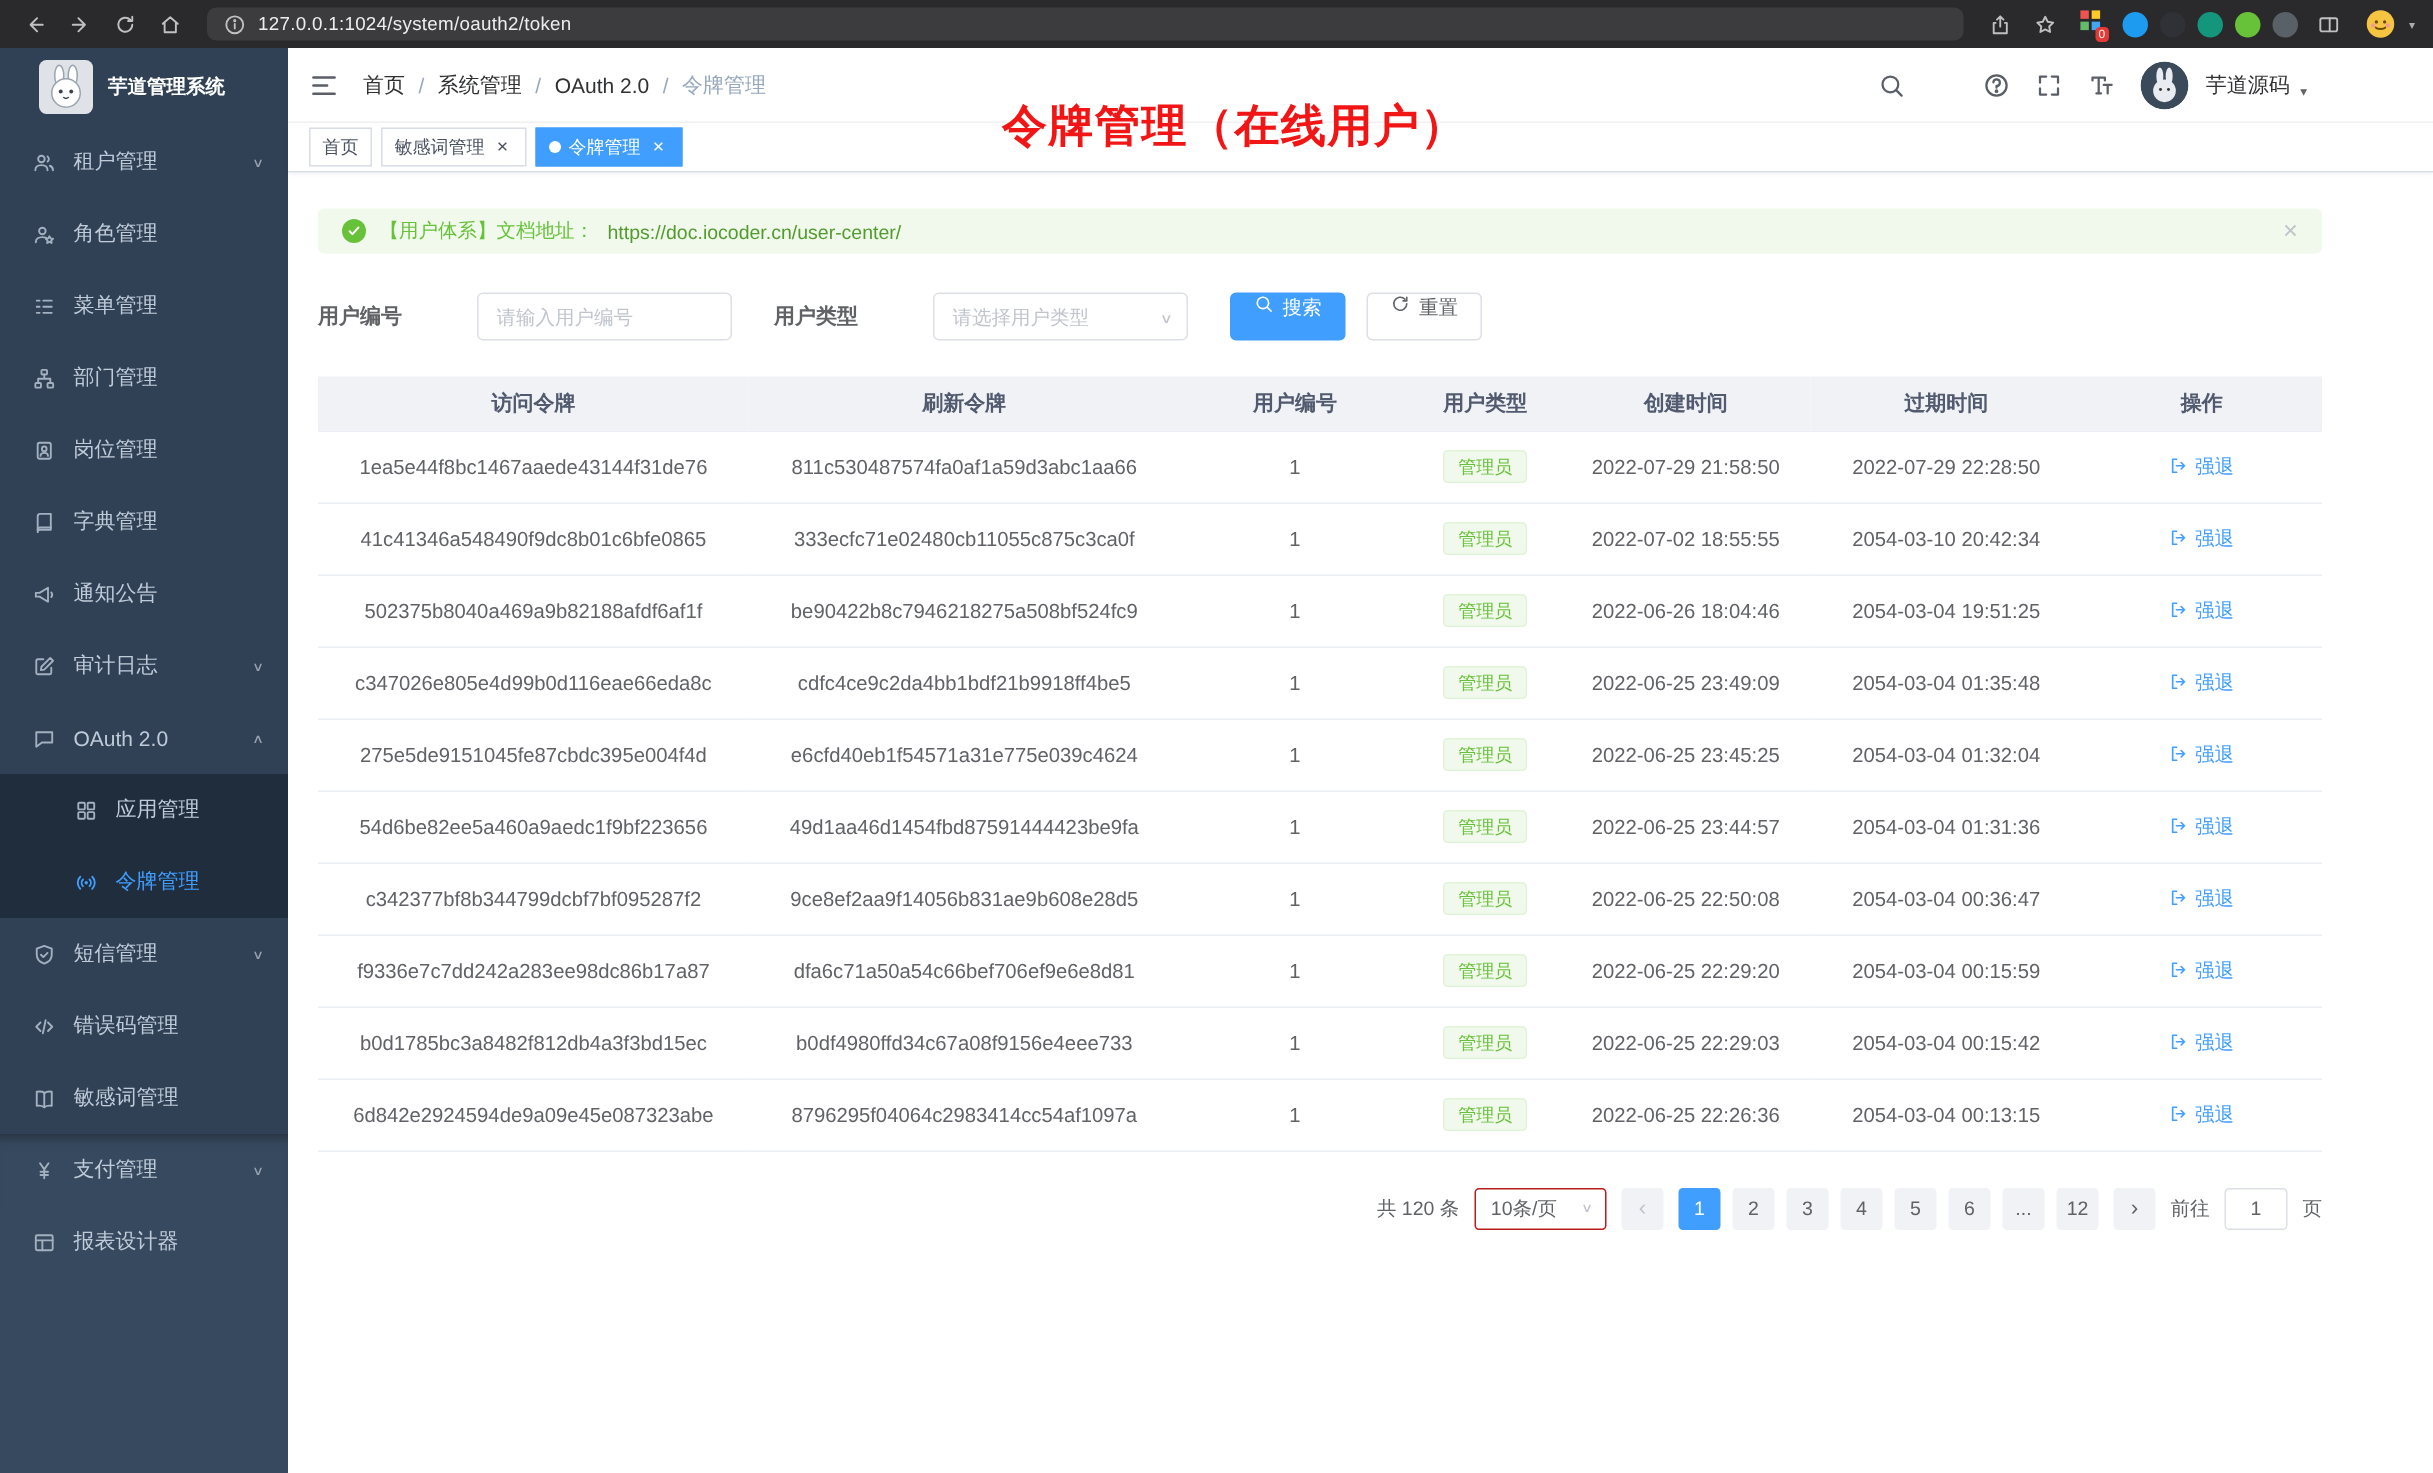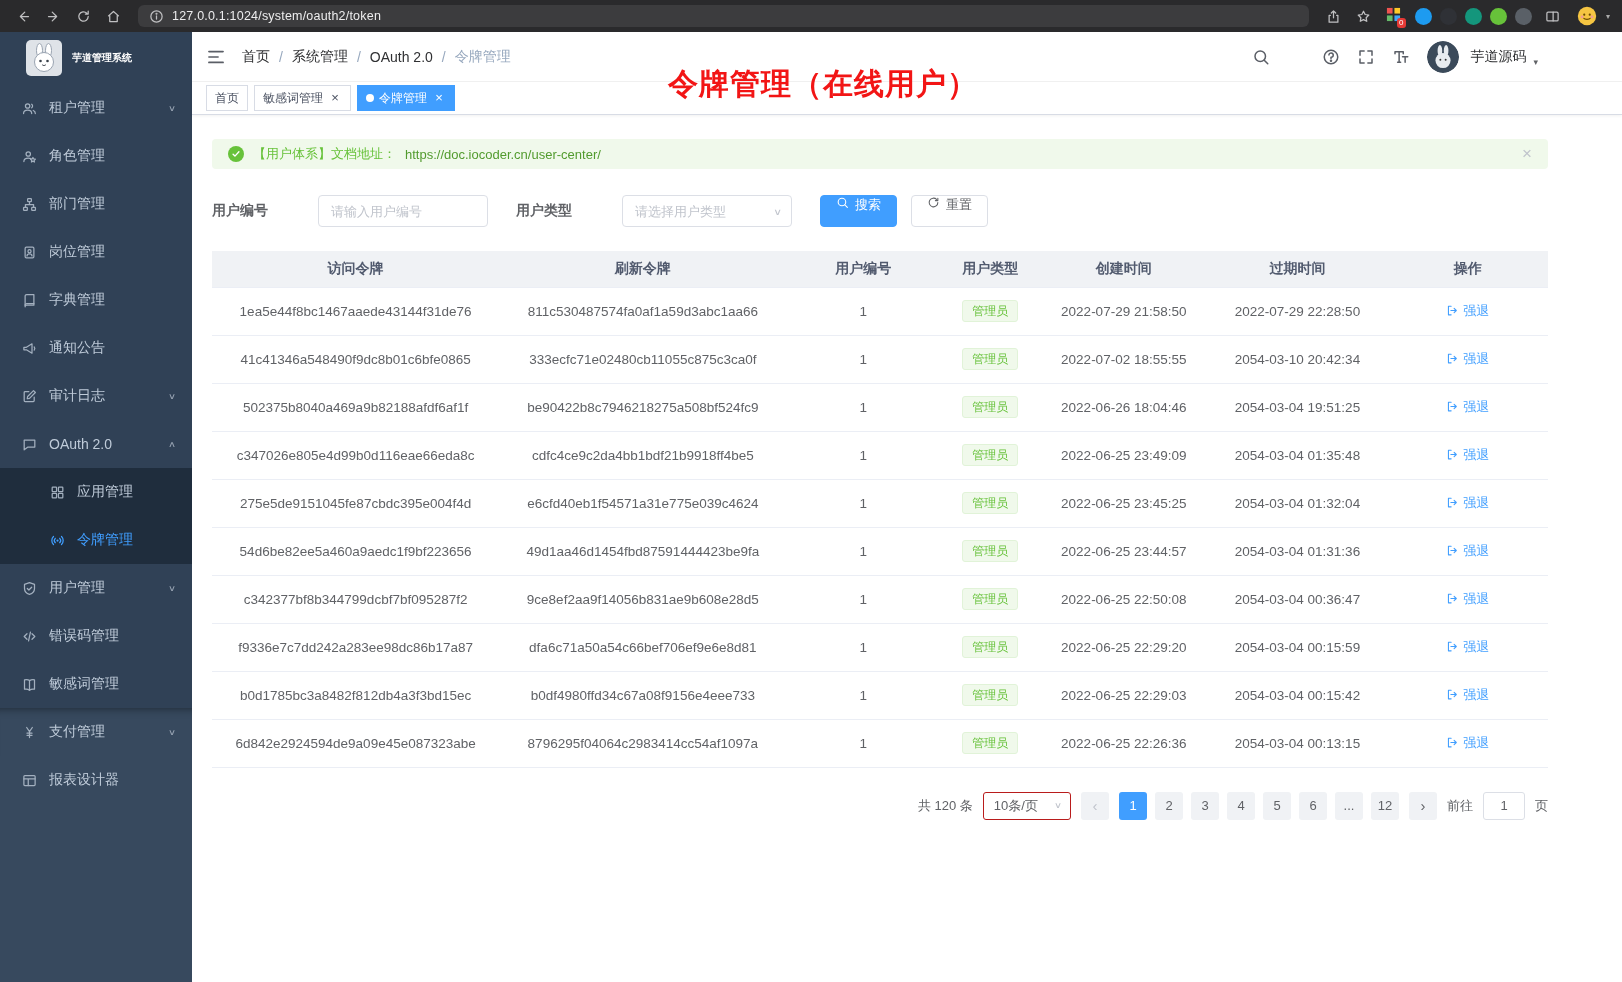--- a/index.html
+++ b/index.html
@@ -22,21 +22,21 @@
   .profile-caret { color:#aaa; font-size:8px; margin-right:2px; cursor:pointer; }
 
   
   .app { display:flex; height:950px; }
 
   
   .sidebar { width:192px; background:#37495e; flex-shrink:0; display:flex; flex-direction:column; }
   .logo { height:52px; background:#304156; display:flex; align-items:center; gap:10px; padding-left:26px; flex-shrink:0; }
   .logo-img { width:36px; height:36px; display:inline-flex; }
   .logo-img svg { width:36px; height:36px; }
-  .logo-title { color:#ffffff; font-weight:700; font-size:10px; white-space:nowrap; }
+  .logo-title { color:#ffffff; font-weight:700; font-size:13px; white-space:nowrap; }
   .menu { display:flex; flex-direction:column; }
   .menu-item { height:48px; display:flex; align-items:center; padding:0 16px 0 22px; color:#bfcbd9; font-size:14px; background:#304156; cursor:pointer; white-space:nowrap; }
   .menu-item .icon { width:15px; height:15px; margin-right:12px; color:#a3b0bf; display:inline-flex; flex-shrink:0; }
   .menu-item .icon svg { width:15px; height:15px; }
   .mi-label { flex:1; }
   .mi-arrow { font-size:11px; color:#96a2b1; transform:scaleY(.75); }
   .menu-item.submenu { background:#1f2d3d; padding-left:50px; }
   .menu-item.active { color:#409eff; }
   .menu-item.active .icon { color:#409eff; }
   .menu-item.section2 { background:transparent; }
@@ -219,20 +219,28 @@
               <circle cx="10" cy="8" r="3.5"></circle>
               <path d="M3 20c0-3.6 3-5.5 7-5.5 1.6 0 3 .3 4.2.9"></path>
               <path d="M17.5 13.5l1.2 2.4 2.6.4-1.9 1.9.5 2.6-2.4-1.2-2.4 1.2.5-2.6-1.9-1.9 2.6-.4z"></path>
             </svg>
           </span>
           <span class="mi-label">角色管理</span>
         </div>
         <div class="menu-item">
           <span class="icon">
             <svg viewBox="0 0 24 24" fill="none" stroke="currentColor" stroke-width="2" stroke-linecap="round" stroke-linejoin="round">
+              <path d="M4 5.5h3M4 12h3M4 18.5h3M11 5.5h9M11 12h9M11 18.5h9"></path>
+            </svg>
+          </span>
+          <span class="mi-label">菜单管理</span>
+        </div>
+        <div class="menu-item">
+          <span class="icon">
+            <svg viewBox="0 0 24 24" fill="none" stroke="currentColor" stroke-width="2" stroke-linecap="round" stroke-linejoin="round">
               <rect x="9" y="2.5" width="6" height="5" rx="1"></rect>
               <rect x="2.5" y="16.5" width="6" height="5" rx="1"></rect>
               <rect x="15.5" y="16.5" width="6" height="5" rx="1"></rect>
               <path d="M12 7.5V12M5.5 16.5V12h13v4.5"></path>
             </svg>
           </span>
           <span class="mi-label">部门管理</span>
         </div>
         <div class="menu-item">
           <span class="icon">
@@ -301,21 +309,21 @@
           </span>
           <span class="mi-label">令牌管理</span>
         </div>
         <div class="menu-item">
           <span class="icon">
             <svg viewBox="0 0 24 24" fill="none" stroke="currentColor" stroke-width="2" stroke-linecap="round" stroke-linejoin="round">
               <path d="M12 2.5l8 3v6.5c0 4.8-3.4 7.9-8 9.5-4.6-1.6-8-4.7-8-9.5V5.5z"></path>
               <path d="M8.5 12l2.5 2.5 4.5-4.5"></path>
             </svg>
           </span>
-          <span class="mi-label">用户管理</span>
+          <span class="mi-label">短信管理</span>
           <span class="mi-arrow">∨</span>
         </div>
         <div class="menu-item">
           <span class="icon">
             <svg viewBox="0 0 24 24" fill="none" stroke="currentColor" stroke-width="2" stroke-linecap="round" stroke-linejoin="round">
               <path d="M8 7.5L3.5 12 8 16.5M16 7.5l4.5 4.5-4.5 4.5M13.5 5l-3 14"></path>
             </svg>
           </span>
           <span class="mi-label">错误码管理</span>
         </div>

